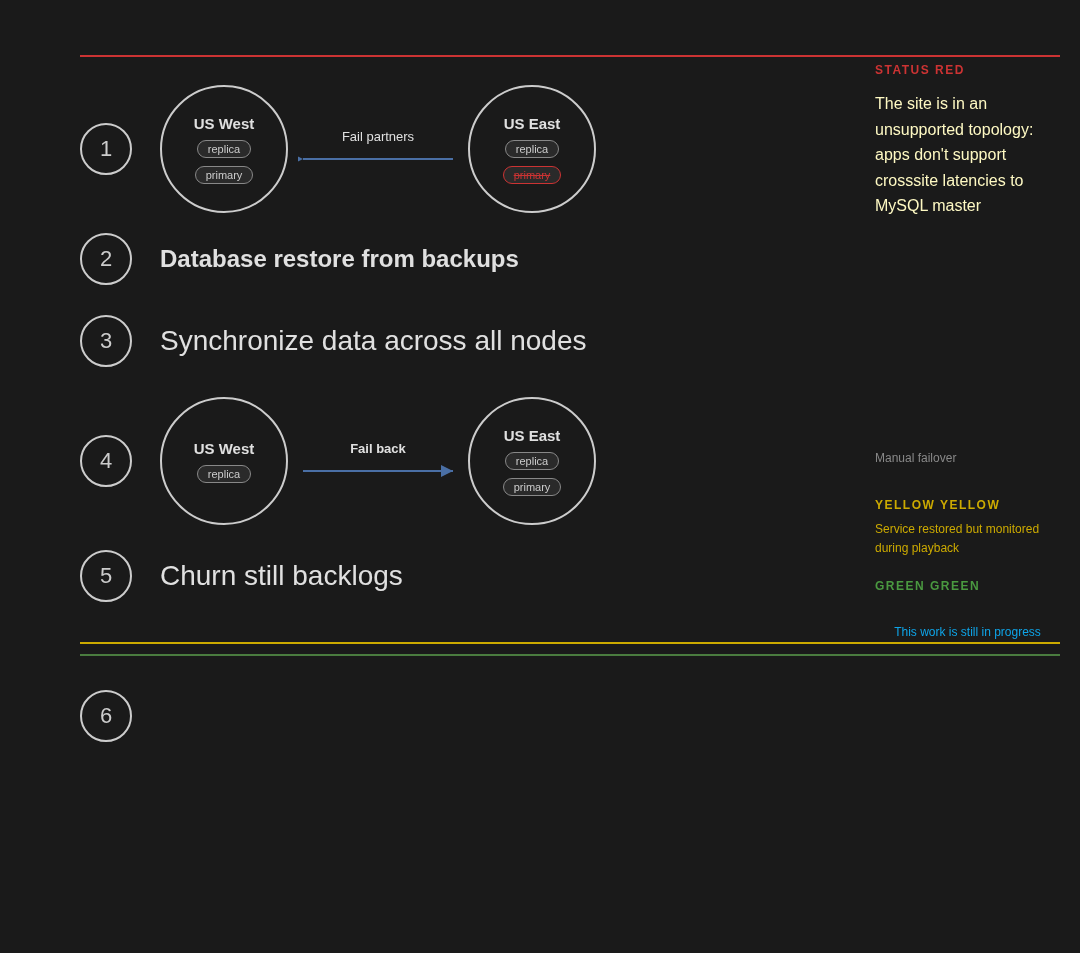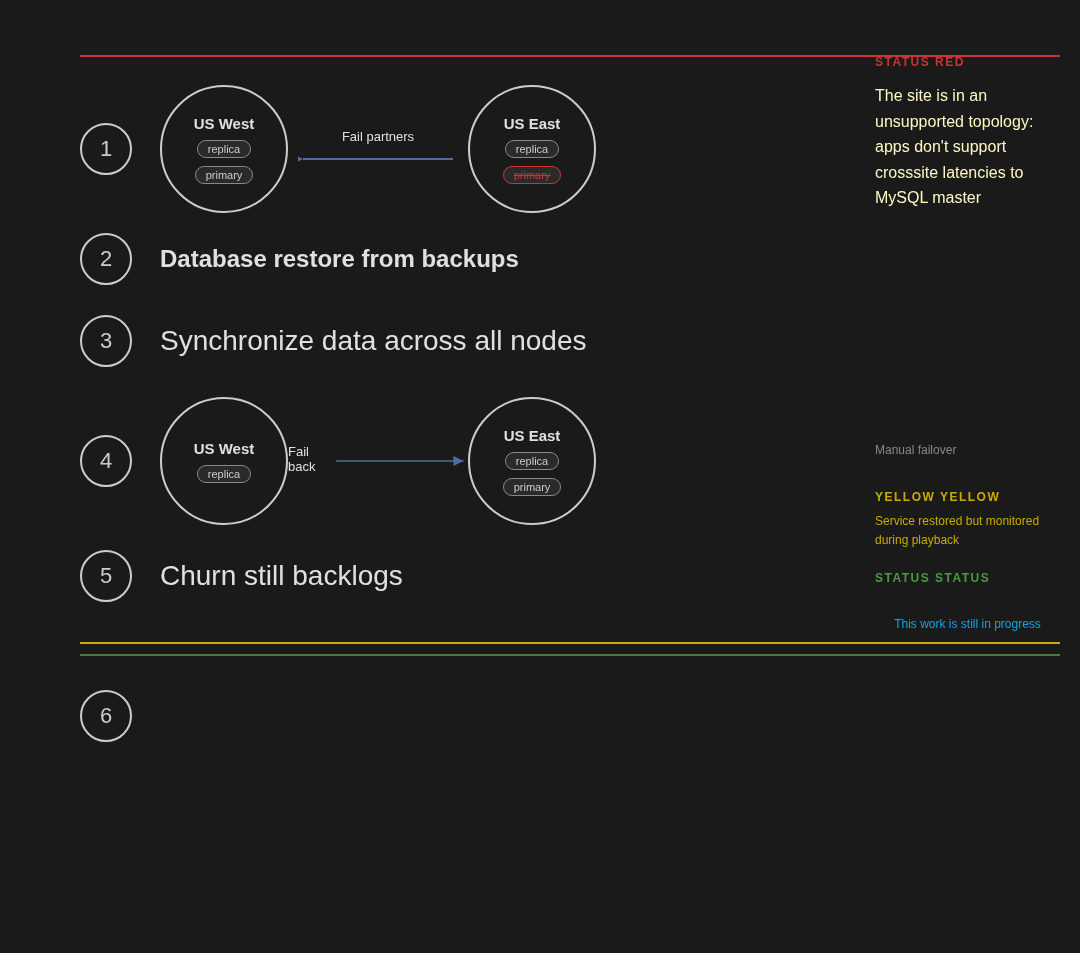--- a/index.html
+++ b/index.html
@@ -75,21 +75,21 @@
         <span>4</span>
       </div>
 
       <div style="display:flex;align-items:center;">
 
         <div style="width:128px;height:128px;border-radius:50%;border:2px solid #ccc;display:flex;flex-direction:column;align-items:center;justify-content:center;gap:8px;">
           <span style="font-size:15px;font-weight:bold;color:#e0e0e0;">US West</span>
           <span style="background:#2a2a2a;border:1px solid #888;border-radius:10px;padding:2px 10px;font-size:11px;color:#ccc;">replica</span>
         </div>
 
-        <div style="display:flex;flex-direction:row;align-items:center;justify-content:center;width:180px;">
+        <div style="display:flex;flex-direction:column;align-items:center;justify-content:center;width:180px;font-weight:bold;">
           <span style="font-size:13px;color:#e0e0e0;margin-bottom:4px;">Fail back</span>
           <svg width="160" height="22" viewBox="0 0 160 22">
             <defs>
               <marker id="arrowRight2" markerWidth="8" markerHeight="8" refX="6" refY="3" orient="auto">
                 <path d="M0,0 L6,3 L0,6 Z" fill="#4a6fa5"></path>
               </marker>
             </defs>
             <line x1="5" y1="11" x2="155" y2="11" stroke="#4a6fa5" stroke-width="2" marker-end="url(#arrowRight2)"></line>
           </svg>
         </div>
@@ -116,32 +116,32 @@
     </div>
 
     <div style="display:flex;align-items:flex-start;margin-bottom:30px;">
       <div style="width:52px;height:52px;border-radius:50%;border:2px solid #ccc;display:flex;align-items:center;justify-content:center;font-size:22px;color:#ccc;flex-shrink:0;margin-right:28px;margin-top:4px;">
         <span>6</span>
       </div>
     </div>
 
   </div>
 
-  <div style="width:220px;padding:55px 20px 40px 15px;flex-shrink:0;">
+  <div style="width:220px;padding:55px 20px 40px 15px;flex-shrink:0;margin-top:8px;">
 
     <div style="color:#cc3333;font-size:12px;font-weight:bold;letter-spacing:1.5px;margin-bottom:14px;">STATUS RED</div>
     <div style="color:#fef9c3;font-size:16px;line-height:1.6;margin-bottom:0;">The site is in an unsupported topology: apps don't support crosssite latencies to MySQL master</div>
 
     <div style="height:230px;"></div>
 
     <div style="color:#888;font-size:12px;line-height:1.6;margin-bottom:30px;">Manual failover</div>
 
 
     <div style="color:#ccaa00;font-size:12px;font-weight:bold;letter-spacing:1.5px;margin-bottom:8px;">YELLOW YELLOW</div>
     <div style="color:#ccaa00;font-size:12px;line-height:1.6;margin-bottom:20px;">Service restored but monitored during playback</div>
 
-    <div style="color:#4a9940;font-size:12px;font-weight:bold;letter-spacing:1.5px;margin-bottom:30px;">STATUS STATUS</div>
+    <div style="color:#4a9940;font-size:12px;font-weight:bold;letter-spacing:1.5px;margin-bottom:30px;">GREEN GREEN</div>
 
     <div style="color:#0ea5e9;font-size:12px;line-height:1.6;text-align:center;">This work is still
 in progress</div>
 
   </div>
 </div>
 
 </body></html>

